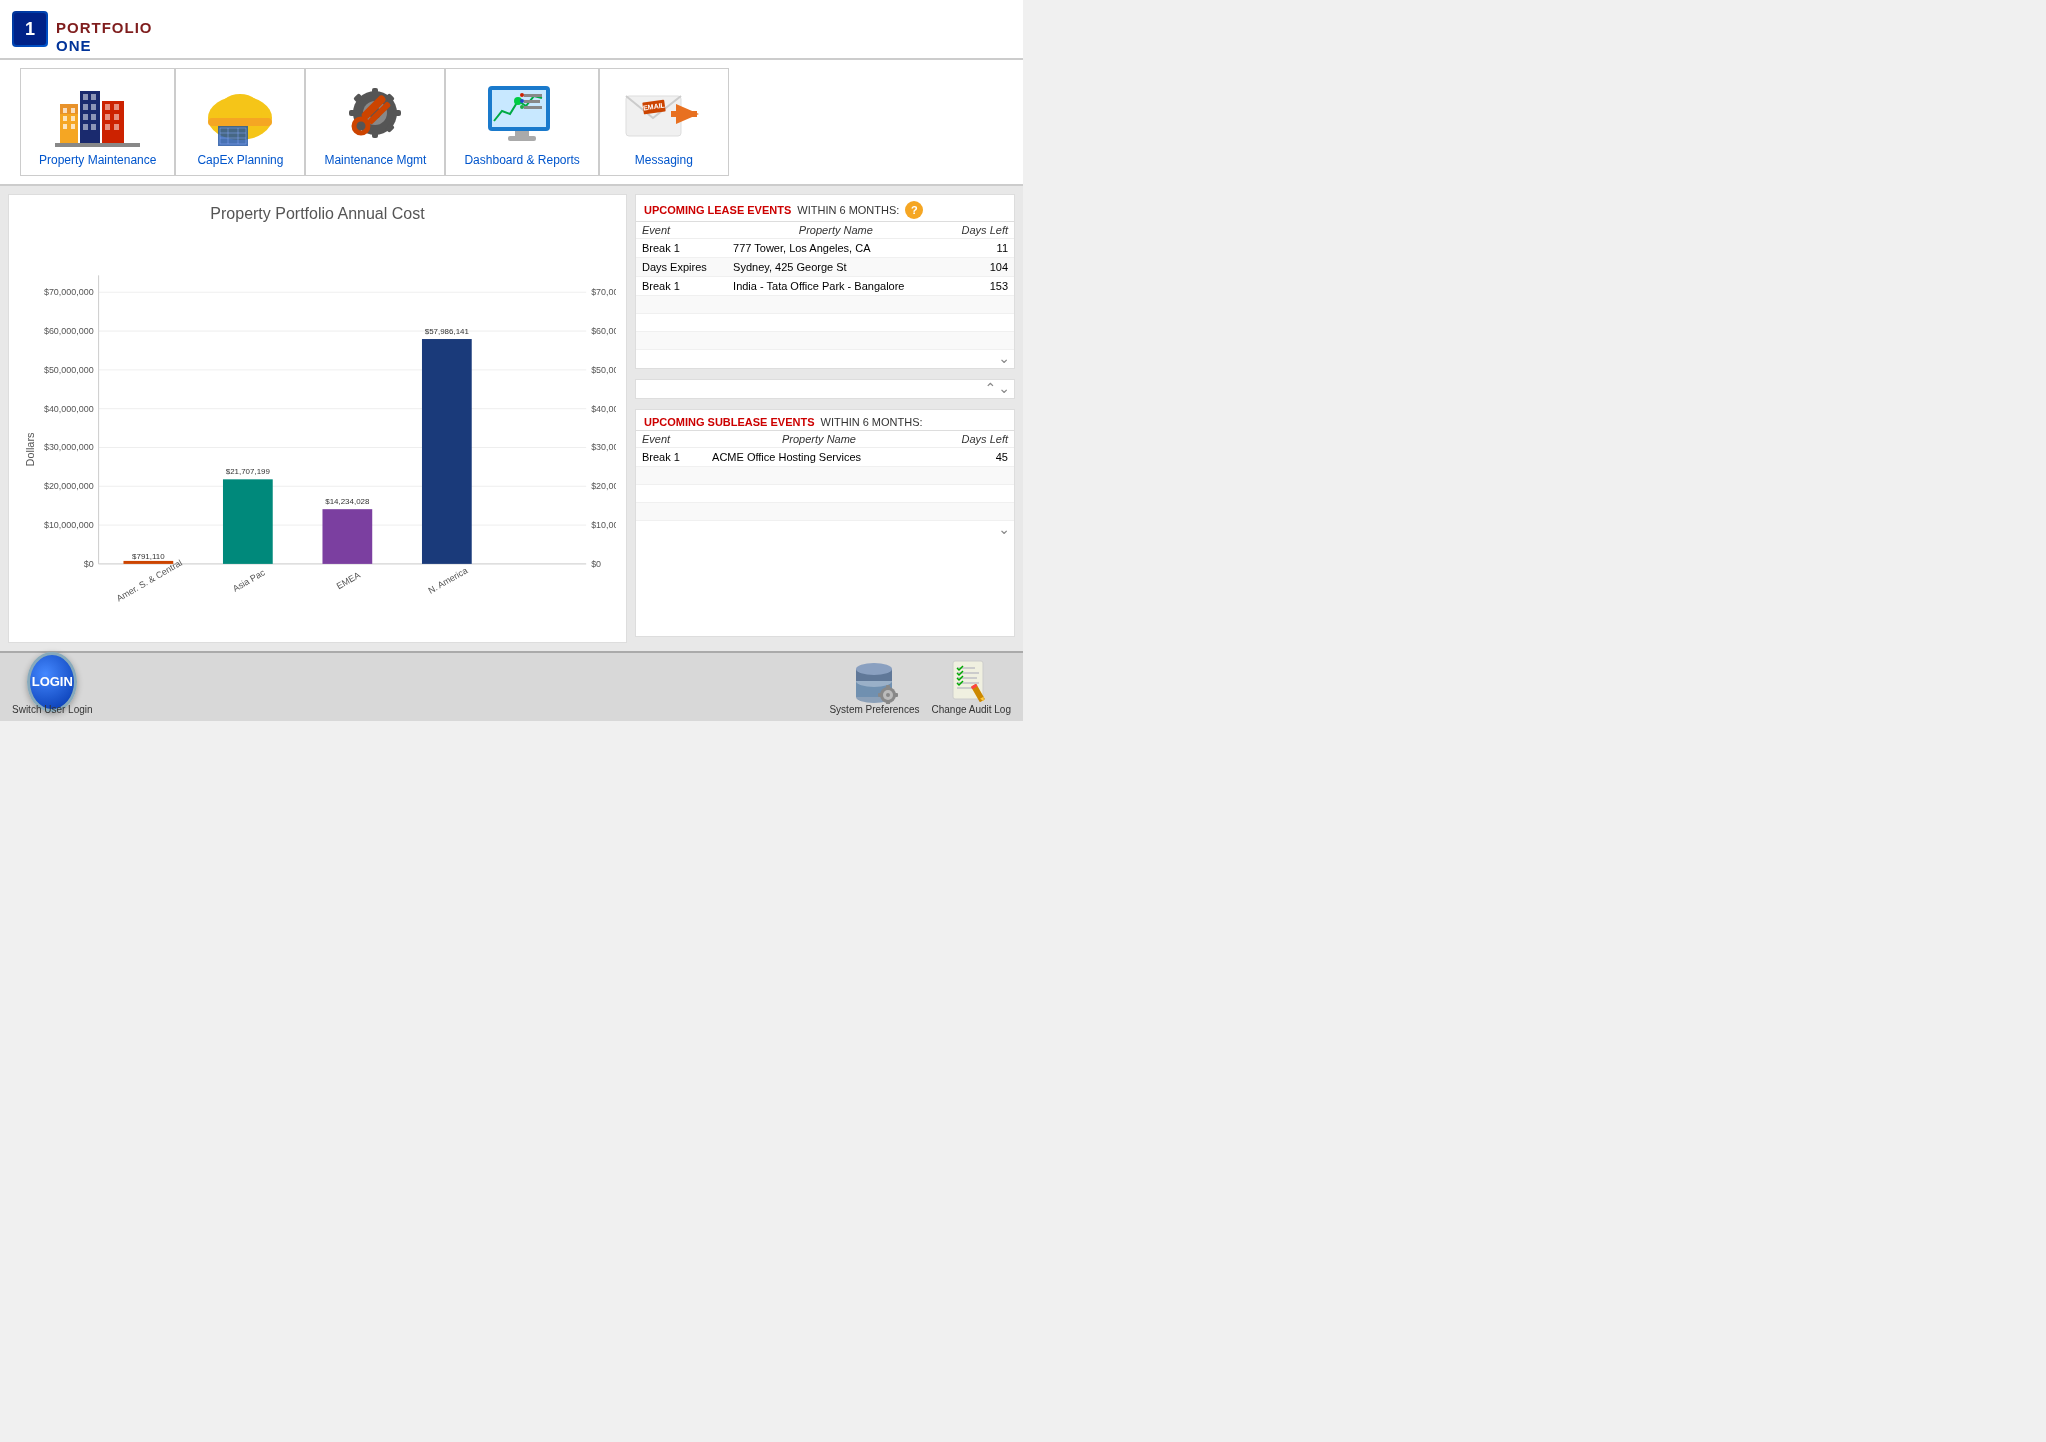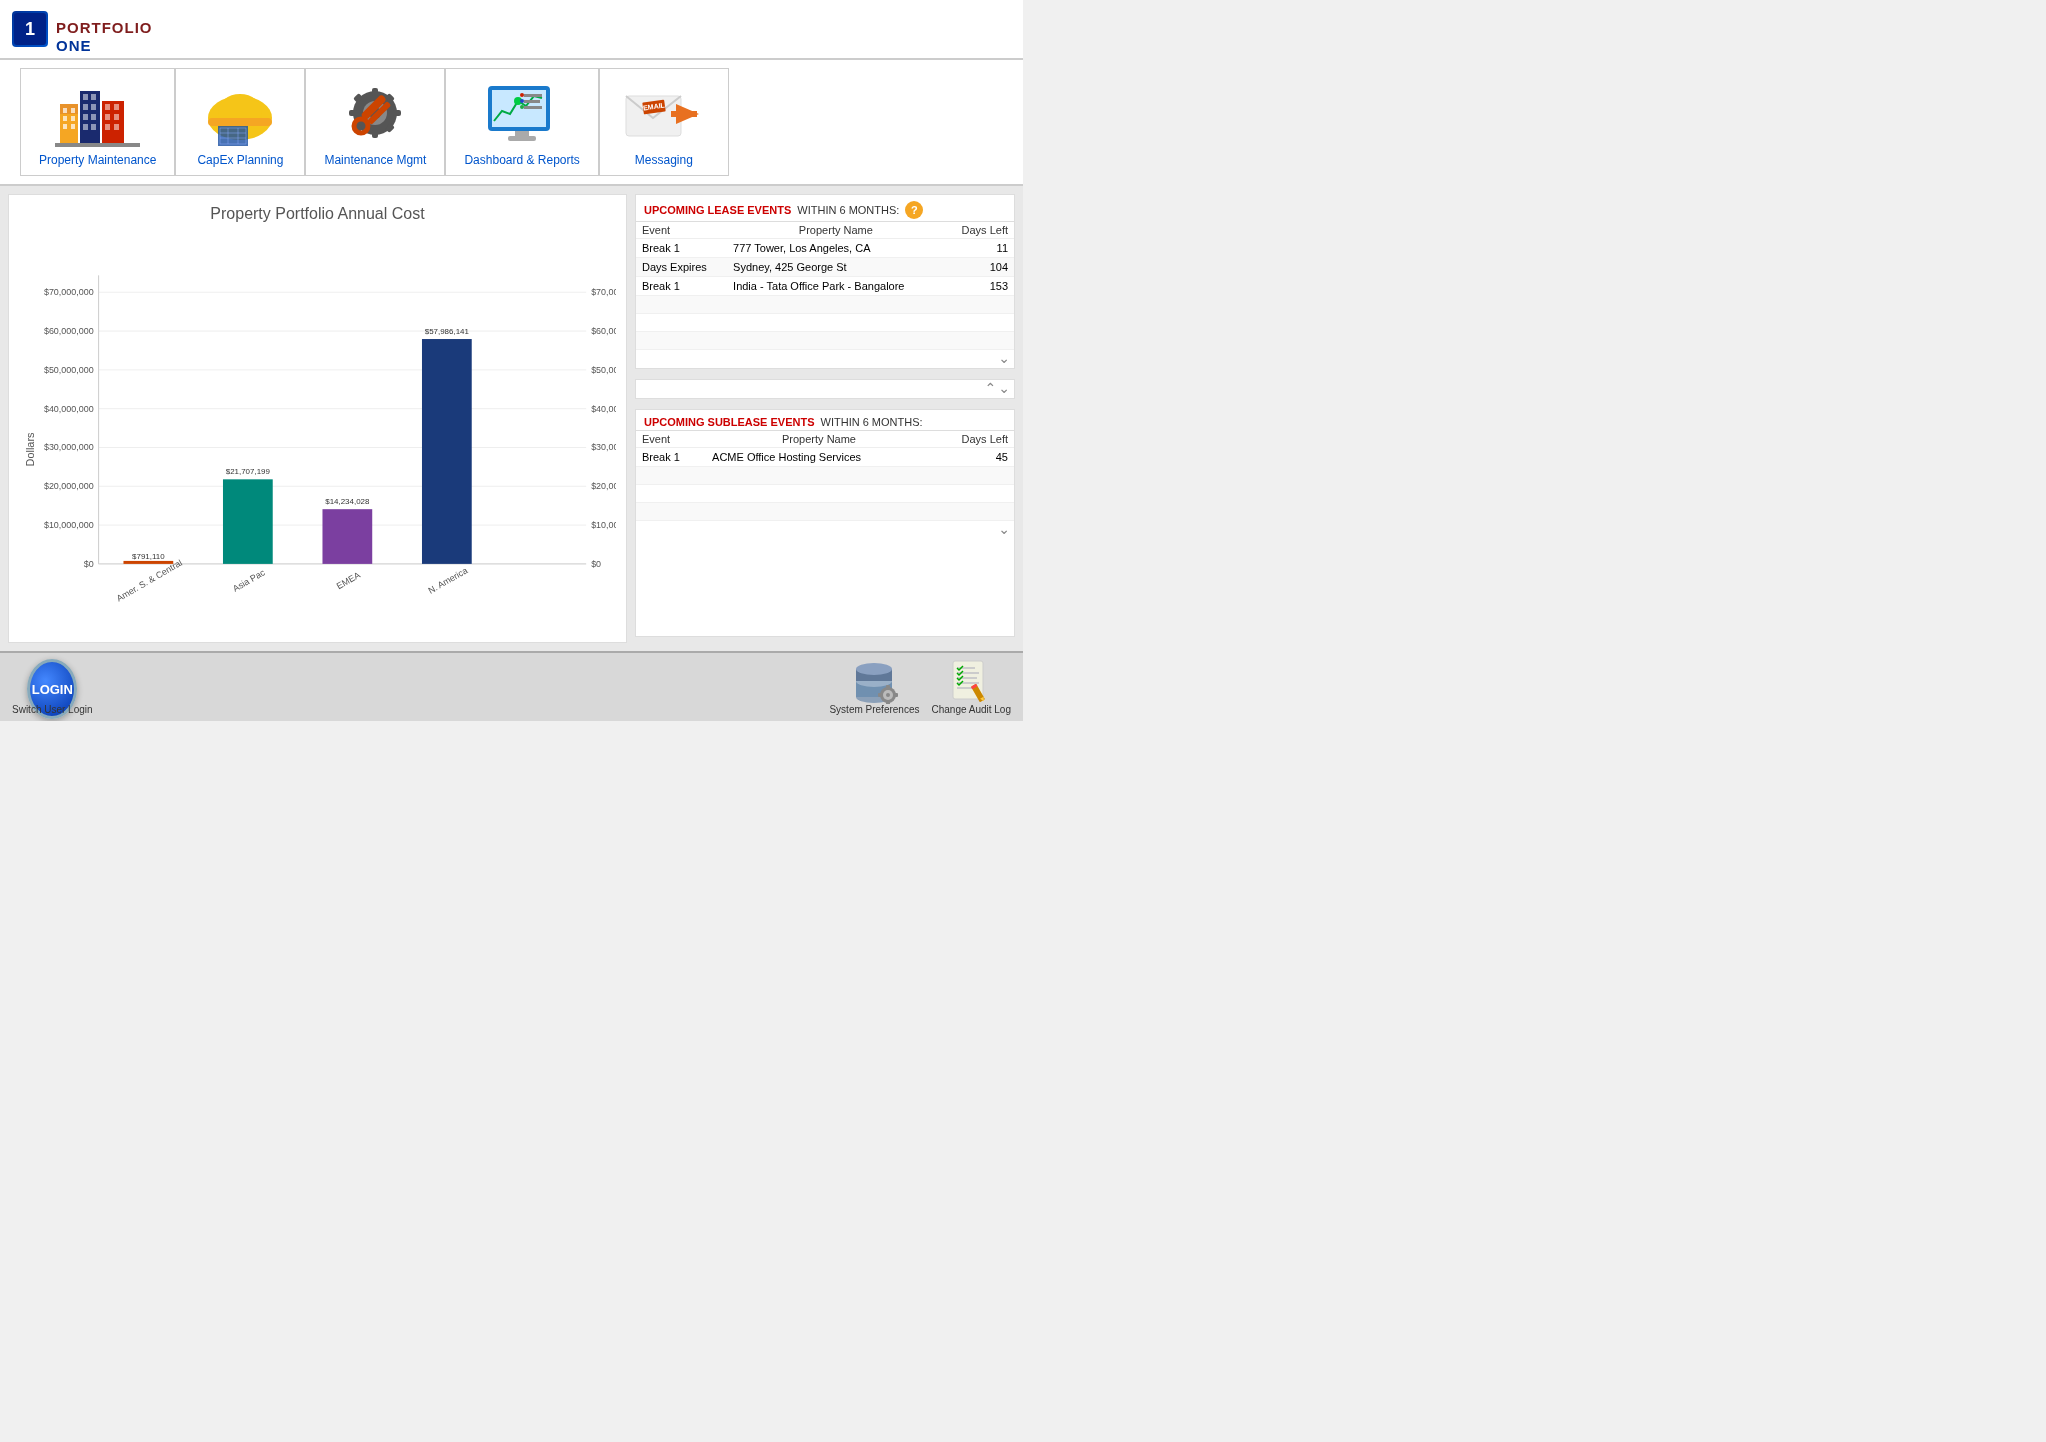--- a/index.html
+++ b/index.html
@@ -31,30 +31,30 @@
     #right-panel { width: 380px; display: flex; flex-direction: column; gap: 4px; margin: 8px 8px 8px 0; }
 
     
     .panel-section { background: white; border: 1px solid #ddd; margin-bottom: 6px; }
     .panel-header { background: white; padding: 6px 8px 2px 8px; display: flex; align-items: center; gap: 6px; }
     .panel-header-title { color: #cc0000; font-weight: bold; font-size: 11px; }
     .panel-header-sub { color: #333; font-size: 11px; }
     .help-icon { width: 18px; height: 18px; background: #f5a623; border-radius: 50%; display: flex; align-items: center; justify-content: center; color: white; font-weight: bold; font-size: 11px; cursor: pointer; }
 
     .panel-table { width: 100%; border-collapse: collapse; }
-    .panel-table th { text-align: left; padding: 2px 6px; font-size: 11px; color: #333; font-weight: normal; border-bottom: 1px solid #eee; }
+    .panel-table th { text-align: left; padding: 2px 6px; font-size: 11px; color: #333; font-weight: normal; border-bottom: 1px solid #eee; font-style: italic; }
     .panel-table th:last-child { text-align: right; }
     .panel-table td { padding: 3px 6px; font-size: 11px; border-bottom: 1px solid #f0f0f0; }
     .panel-table td:last-child { text-align: right; }
     .panel-table tr:nth-child(even) { background: #f9f9f9; }
 
     
     #bottom-bar { background: #d8d8d8; border-top: 2px solid #aaa; display: flex; align-items: center; justify-content: space-between; padding: 6px 12px; height: 70px; }
     .bottom-item { display: flex; flex-direction: column; align-items: center; cursor: pointer; }
-    .bottom-icon { width: 50px; height: 45px; display: flex; align-items: flex-start; justify-content: center; }
+    .bottom-icon { width: 50px; height: 45px; display: flex; align-items: center; justify-content: center; }
     .bottom-label { font-size: 10px; text-align: center; color: #333; }
 
     
     .login-btn { width: 60px; height: 60px; border-radius: 50%; background: radial-gradient(circle at 35% 35%, #4488ff, #0033aa); border: 3px solid #8ab; display: flex; align-items: center; justify-content: center; color: white; font-weight: bold; font-size: 13px; cursor: pointer; box-shadow: 0 2px 6px rgba(0,0,0,0.3); }
 
     
     #bar-chart { width: 100%; height: 100%; }
 
     
     #app { width: 1023px; height: 721px; display: flex; flex-direction: column; background: white; }

